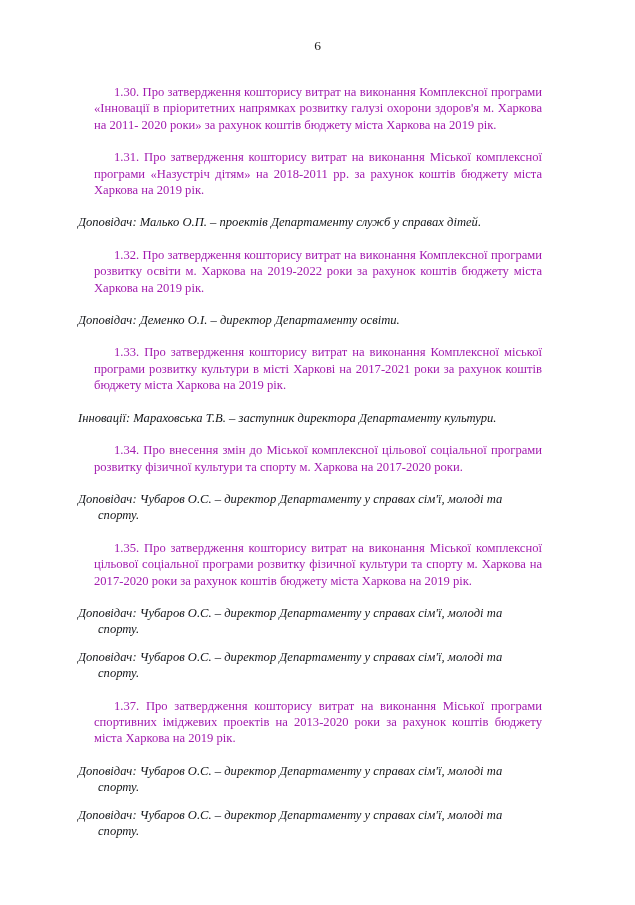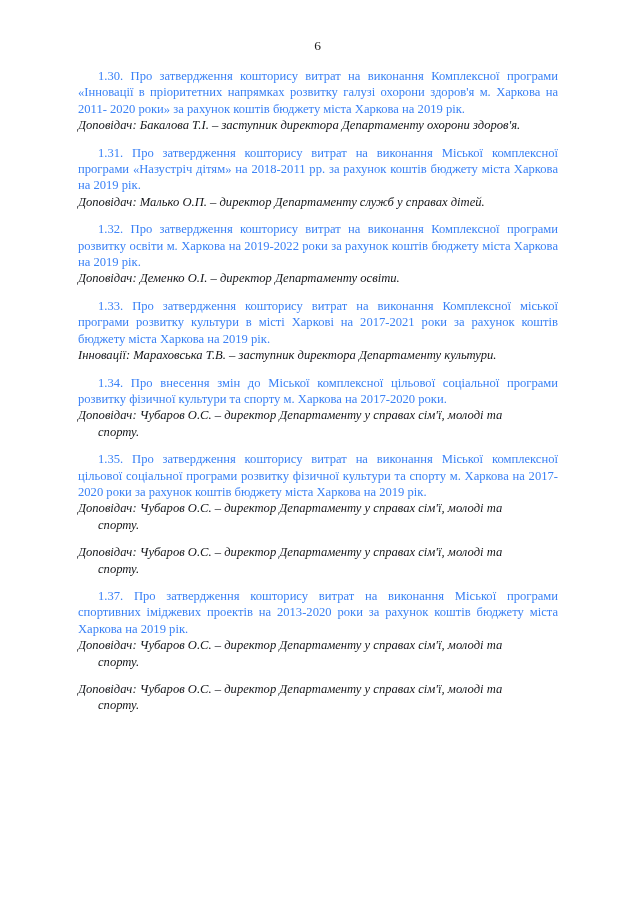--- a/index.html
+++ b/index.html
@@ -32,23 +32,23 @@
     left: 78px;
     width: 480px;
   }
   .item {
     margin-bottom: 11px;
   }
   .para {
     text-align: justify;
     font-size: 12.6px;
     line-height: 16.4px;
-    color: #3b82f6;
+    color: #a21caf;
     text-indent: 20px;
-    margin: 0;
+    margin: 16px;
   }
   .speaker {
     font-style: italic;
     font-size: 12.6px;
     line-height: 16.4px;
     color: #14161a;
     margin: 0;
     text-align: left;
   }
   .speaker .cont {
@@ -60,26 +60,25 @@
 <body>
 
 <div class="page">
 
   <div class="page-number">6</div>
 
   <div class="content">
 
     <div class="item">
       <p class="para">1.30. Про затвердження кошторису витрат на виконання Комплексної програми «Інновації в пріоритетних напрямках розвитку галузі охорони здоров'я м. Харкова на 2011- 2020 роки» за рахунок коштів бюджету міста Харкова на 2019 рік.</p>
-      <p class="speaker"><span>Доповідач: Бакалова Т.І. – заступник директора Департаменту охорони здоров'я.</span></p>
     </div>
 
     <div class="item">
       <p class="para">1.31. Про затвердження кошторису витрат на виконання Міської комплексної програми «Назустріч дітям» на 2018-2011 рр. за рахунок коштів бюджету міста Харкова на 2019 рік.</p>
-      <p class="speaker"><span>Доповідач: Малько О.П. – директор Департаменту служб у справах дітей.</span></p>
+      <p class="speaker"><span>Доповідач: Малько О.П. – проектів Департаменту служб у справах дітей.</span></p>
     </div>
 
     <div class="item">
       <p class="para">1.32. Про затвердження кошторису витрат на виконання Комплексної програми розвитку освіти м. Харкова на 2019-2022 роки за рахунок коштів бюджету міста Харкова на 2019 рік.</p>
       <p class="speaker"><span>Доповідач: Деменко О.І. – директор Департаменту освіти.</span></p>
     </div>
 
     <div class="item">
       <p class="para">1.33. Про затвердження кошторису витрат на виконання Комплексної міської програми розвитку культури в місті Харкові на 2017-2021 роки за рахунок коштів бюджету міста Харкова на 2019 рік.</p>
       <p class="speaker"><span>Інновації: Мараховська Т.В. – заступник директора Департаменту культури.</span></p>

